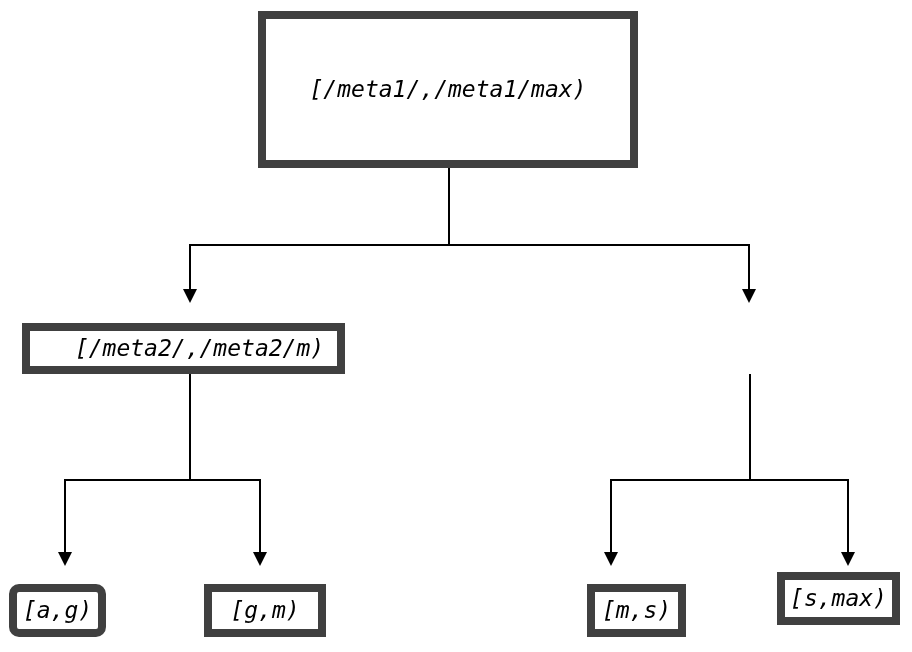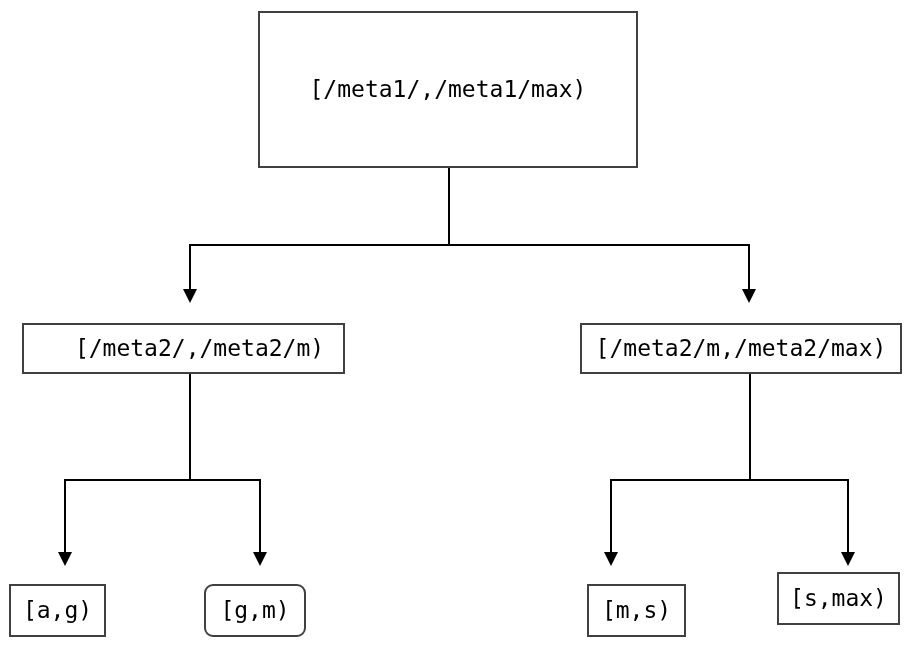--- a/index.html
+++ b/index.html
@@ -11,29 +11,30 @@
     position: relative;
     width: 912px;
     height: 652px;
     background: #ffffff;
     overflow: hidden;
     font-family: "DejaVu Sans Mono", "Liberation Mono", monospace;
   }
   .node {
     position: absolute;
     box-sizing: border-box;
-    border: 2px solid #404040;
+    border: 8px solid #404040;
     background: #ffffff;
     display: flex;
     align-items: center;
     justify-content: center;
     color: #000000;
     font-family: "DejaVu Sans Mono", "Liberation Mono", monospace;
     white-space: pre;
     line-height: 1;
+    font-style: italic;
   }
   .node-root   { font-size: 23px; letter-spacing: 0px; }
   .node-mid    { font-size: 23px; letter-spacing: 0px; }
   .node-leaf   { font-size: 23px; letter-spacing: 0px; }
 
   .edge-v {
     position: absolute;
     width: 2px;
     background: #000000;
   }
@@ -64,43 +65,40 @@
   <div class="edge-h" style="left:189px; top:244px; width:561px;"></div>
   <div class="edge-v" style="left:189px; top:244px; height:46px;"></div>
   <div class="arrowhead" style="left:183px; top:289px;"></div>
   <div class="edge-v" style="left:748px; top:244px; height:46px;"></div>
   <div class="arrowhead" style="left:742px; top:289px;"></div>
 
   <div class="node node-mid" style="left:22px; top:323px; width:323px; height:51px;padding-left:32px;">
     <span>[/meta2/,/meta2/m)</span>
   </div>
 
-  <div class="node node-mid" style="left:580px; top:323px; width:322px; height:51px;">
-    <span>[/meta2/m,/meta2/max)</span>
-  </div>
 
   <div class="edge-v" style="left:189px; top:374px; height:107px;"></div>
   <div class="edge-h" style="left:64px; top:479px; width:197px;"></div>
   <div class="edge-v" style="left:64px; top:479px; height:74px;"></div>
   <div class="arrowhead" style="left:58px; top:552px;"></div>
   <div class="edge-v" style="left:259px; top:479px; height:74px;"></div>
   <div class="arrowhead" style="left:253px; top:552px;"></div>
 
   <div class="edge-v" style="left:749px; top:374px; height:107px;"></div>
   <div class="edge-h" style="left:610px; top:479px; width:239px;"></div>
   <div class="edge-v" style="left:610px; top:479px; height:74px;"></div>
   <div class="arrowhead" style="left:604px; top:552px;"></div>
   <div class="edge-v" style="left:847px; top:479px; height:74px;"></div>
   <div class="arrowhead" style="left:841px; top:552px;"></div>
 
-  <div class="node node-leaf" style="left:9px; top:584px; width:97px; height:53px;">
+  <div class="node node-leaf" style="left:9px; top:584px; width:97px; height:53px;border-radius:10px;">
     <span>[a,g)</span>
   </div>
 
-  <div class="node node-leaf" style="left:204px; top:584px; width:102px; height:53px;border-radius:9px;">
+  <div class="node node-leaf" style="left:204px; top:584px; width:122px; height:53px;">
     <span>[g,m)</span>
   </div>
 
   <div class="node node-leaf" style="left:553px; top:584px; width:99px; height:53px;margin-left:34px;">
     <span>[m,s)</span>
   </div>
 
   <div class="node node-leaf" style="left:777px; top:572px; width:123px; height:53px;">
     <span>[s,max)</span>
   </div>

